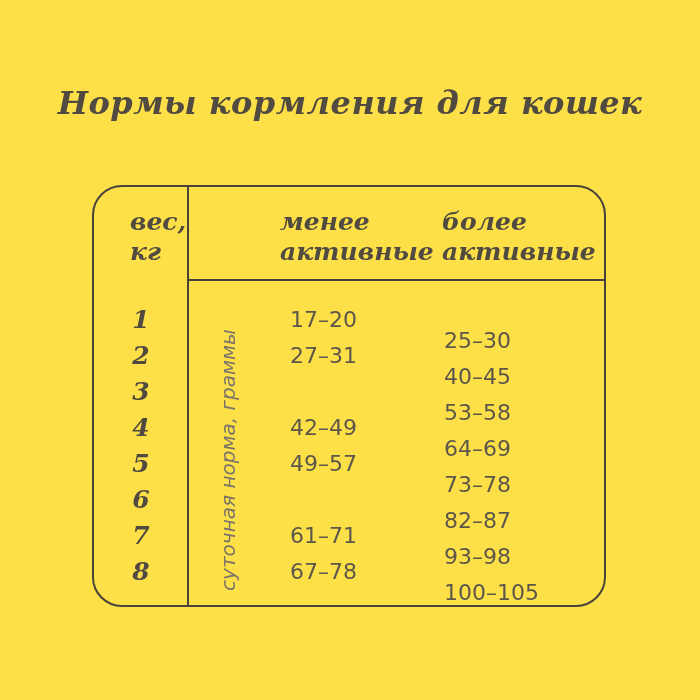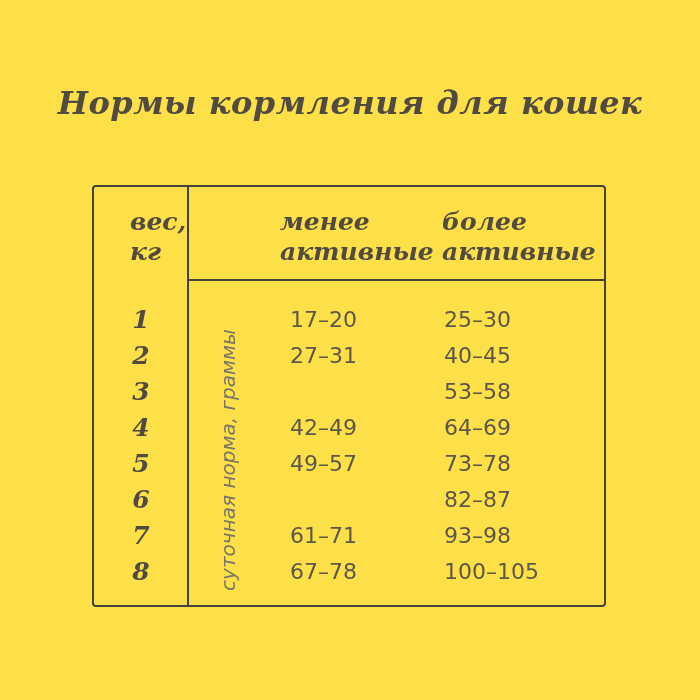--- a/index.html
+++ b/index.html
@@ -8,21 +8,21 @@
     background:#fde047; overflow:hidden;
     font-family:"DejaVu Serif", serif;
   }
   .title {
     position:absolute; top:83px; left:0; width:700px; margin:0;
     text-align:center; font-style:italic; font-weight:bold;
     font-size:32px; line-height:40px; color:#514a41; letter-spacing:0.5px;
   }
   .table {
     position:absolute; left:92px; top:185px; width:514px; height:422px;
-    border:2px solid #49423a; border-radius:4px; box-sizing:border-box;
+    border:2px solid #49423a; border-radius:30px; box-sizing:border-box;
   }
   .v-sep {
     position:absolute; left:93px; top:-2px; bottom:-2px; width:2px;
     background:#49423a;
   }
   .h-sep {
     position:absolute; left:93px; right:-2px; top:92px; height:2px;
     background:#49423a;
   }
   .hdr {
@@ -42,21 +42,21 @@
   .row { position:relative; height:36px; }
   .cell { position:absolute; top:0; height:36px; line-height:36px; }
   .w {
     left:0; width:94px; text-align:center;
     font-style:italic; font-weight:bold; font-size:25px; color:#514a41;
   }
   .a, .b {
     font-family:"DejaVu Sans", sans-serif; font-size:22px; color:#5d564b;
   }
   .a { left:196px; }
-  .b { left:350px; }
+  .b { left:350px;margin-top:21px; }
 </style>
 </head>
 <body>
 
 <div class="canvas">
   <h1 class="title">Нормы кормления для кошек</h1>
 
   <div class="table">
     <div class="v-sep"></div>
     <div class="h-sep"></div>

